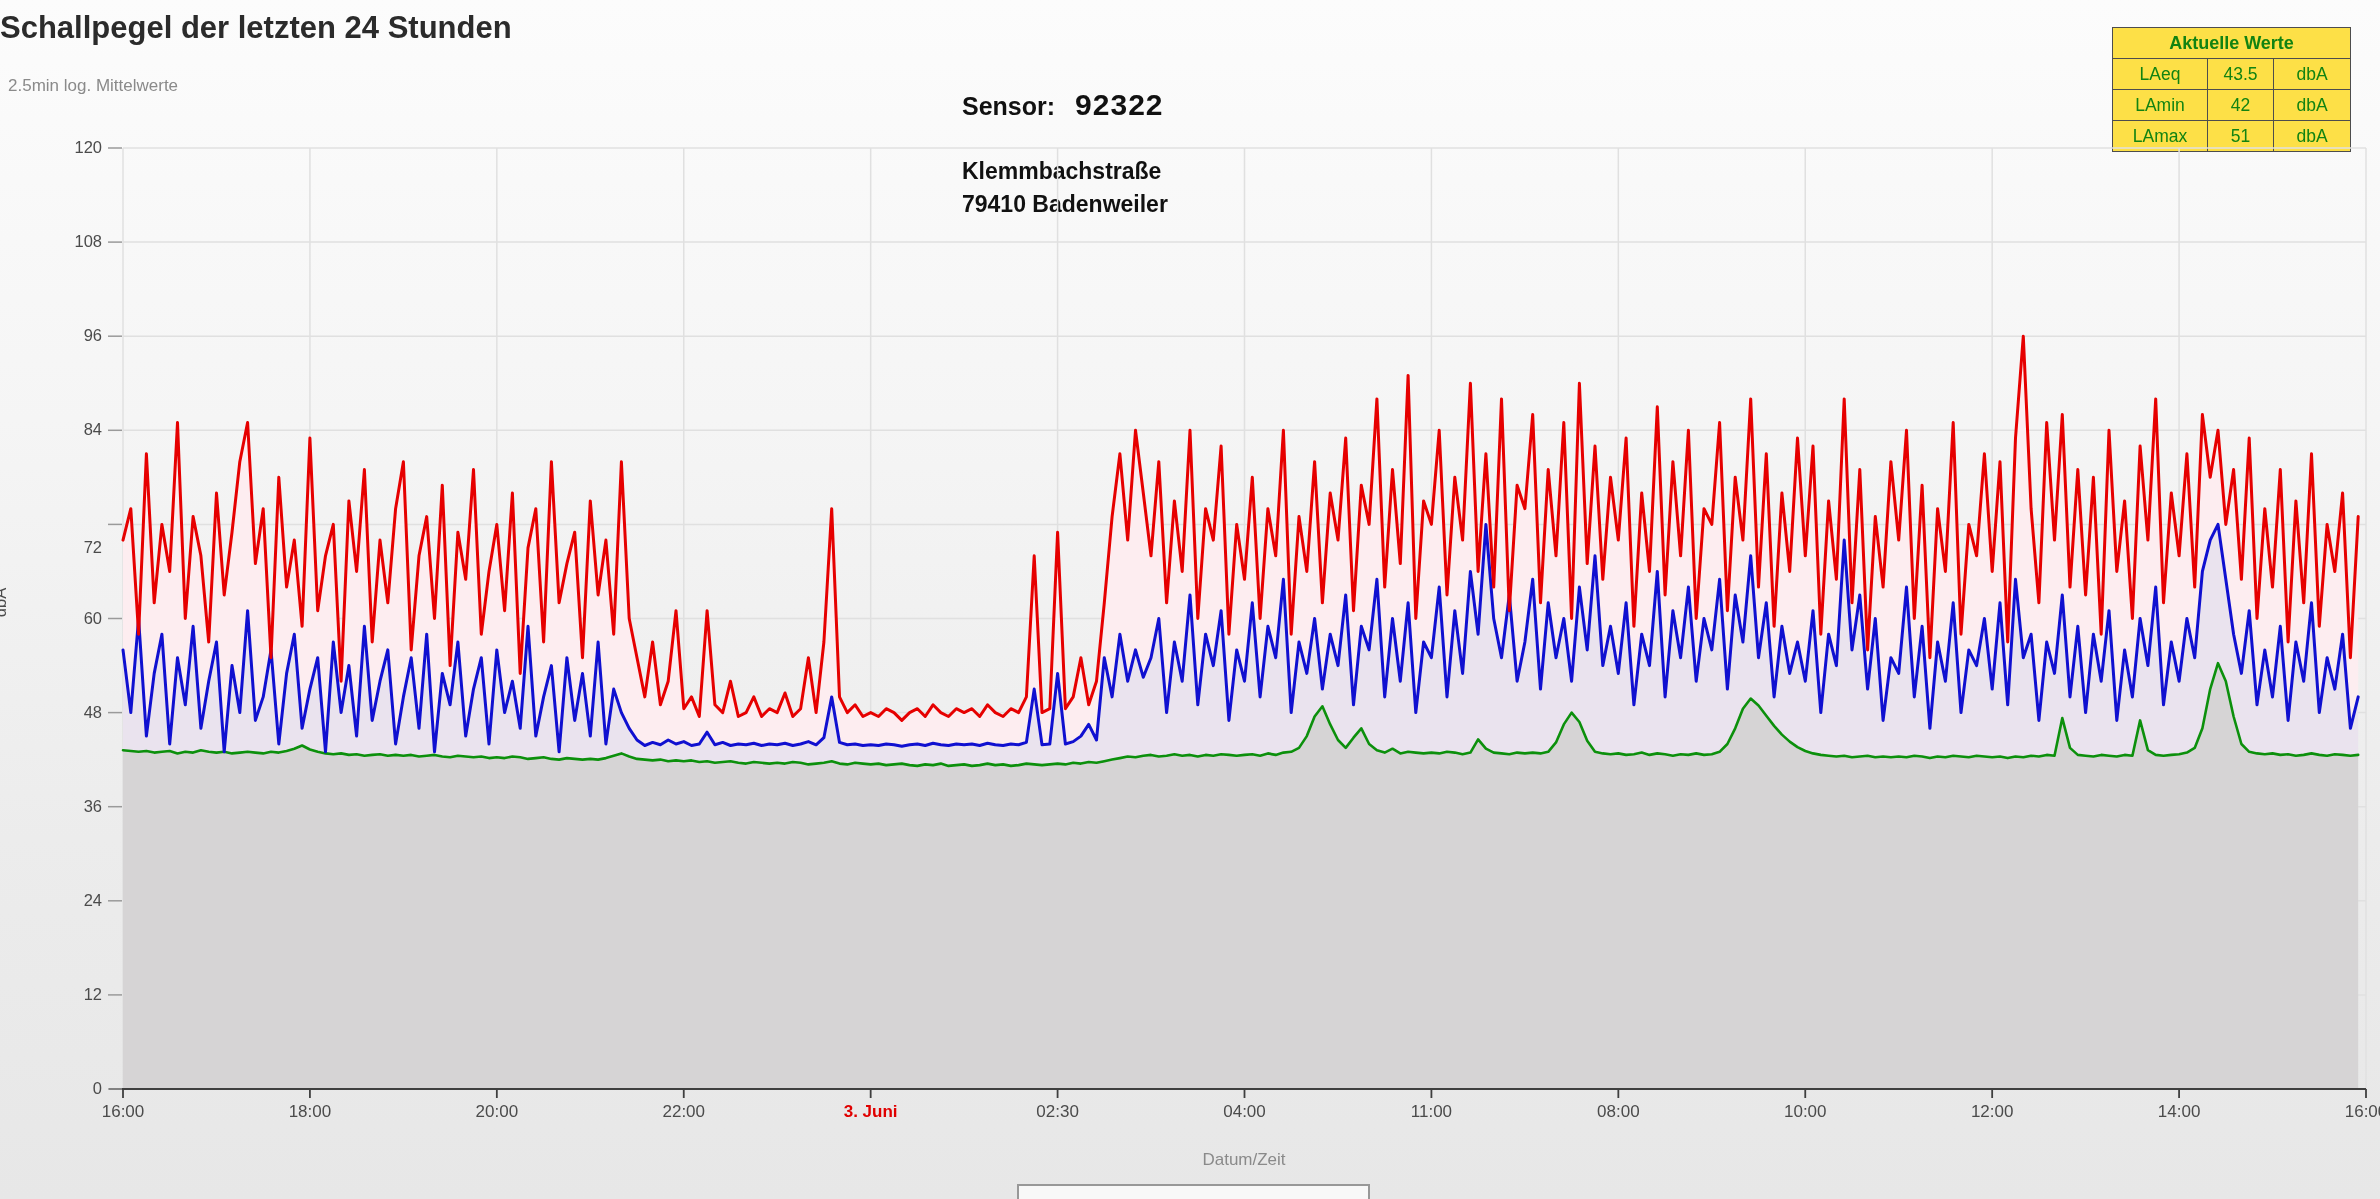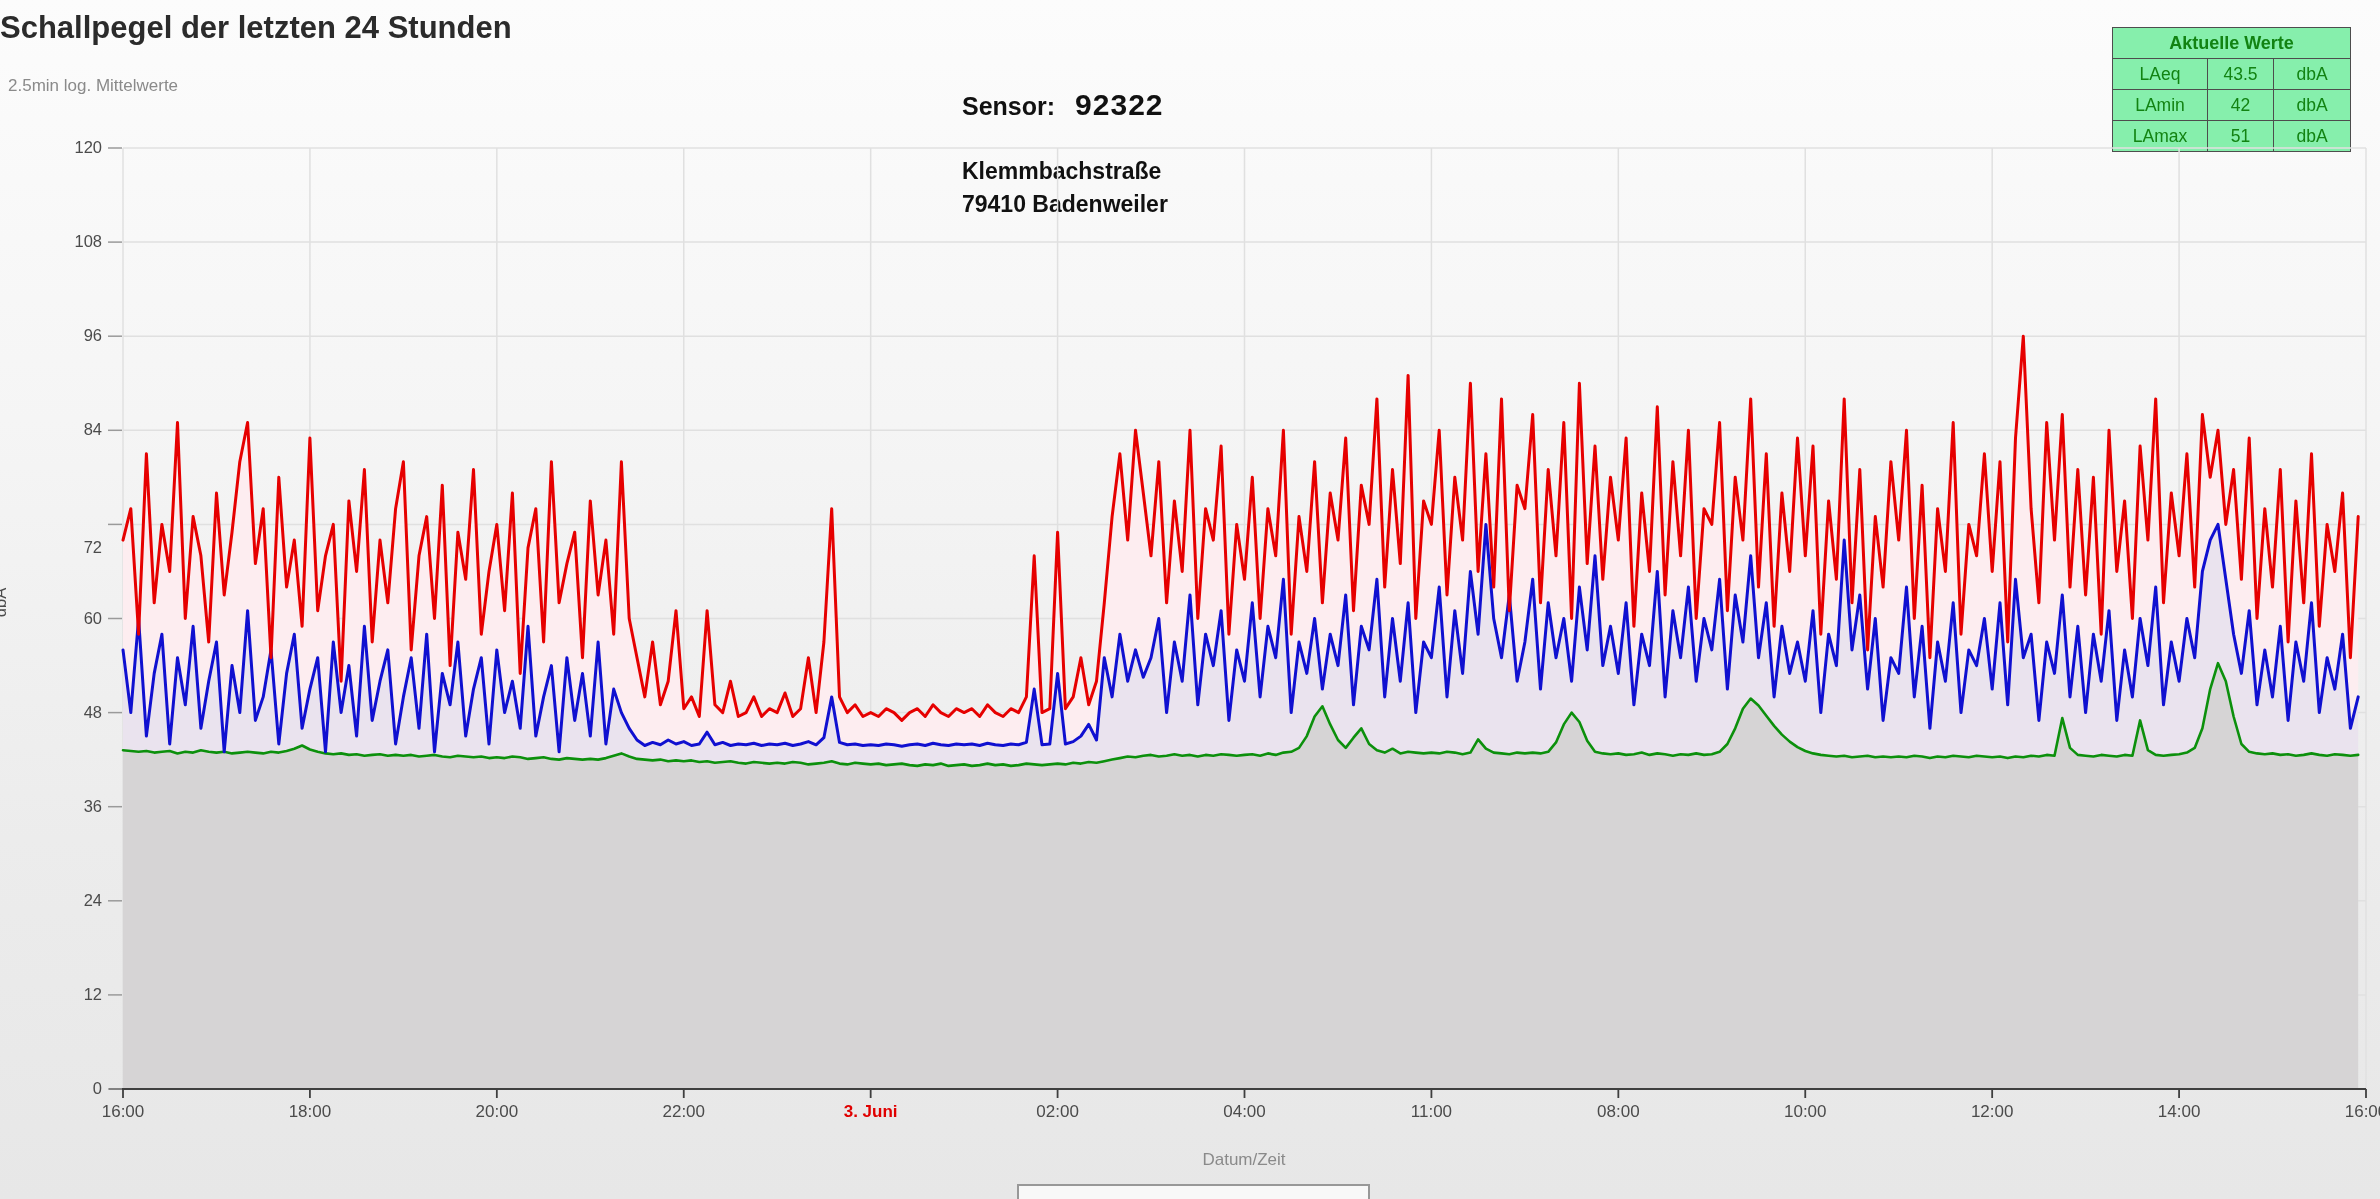--- a/index.html
+++ b/index.html
@@ -8,21 +8,21 @@
     background:linear-gradient(180deg,#fcfcfc 0%,#f5f5f5 35%,#ececec 70%,#e7e7e7 100%);
     font-family:"Liberation Sans",sans-serif;
   }
   .abs{position:absolute;}
   #page-title{left:0;top:10px;font-size:31px;font-weight:bold;color:#2b2b2b;}
   #page-subtitle{left:8px;top:76px;font-size:17px;color:#8a8a8a;}
   #sensor-row{left:962px;top:88px;display:flex;align-items:baseline;gap:20px;color:#111;}
   #sensor-label{font-size:25px;font-weight:bold;}
   #sensor-id{font-size:30px;font-weight:bold;letter-spacing:1px;}
   #sensor-address{left:962px;top:155px;font-size:23px;font-weight:bold;color:#111;line-height:33px;}
-  #values-table{left:2112px;top:27px;border-collapse:collapse;background:#86efac;}
+  #values-table{left:2112px;top:27px;border-collapse:collapse;background:#fde047;}
   #values-table td,#values-table th{
     border:1px solid #4d4d4d;color:#128312;font-size:17.5px;
     text-align:center;padding:0;height:30px;
   }
   #values-table th{font-weight:bold;font-size:18px;}
   #values-table td.c-name{width:94px;}
   #values-table td.c-val{width:65px;}
   #values-table td.c-unit{width:76px;}
   #plot-svg{left:0;top:0;}
   .ylab{position:absolute;width:72px;text-align:right;font-size:16.5px;color:#4b4b4b;}
@@ -141,20 +141,20 @@
 <div class="ylab" style="left: 30px; top: 514.4px; margin-top: 24px;">72</div>
 <div class="ylab" style="left: 30px; top: 420.3px;">84</div>
 <div class="ylab" style="left: 30px; top: 326.2px;">96</div>
 <div class="ylab" style="left: 30px; top: 232.1px;">108</div>
 <div class="ylab" style="left: 30px; top: 138px;">120</div>
 <div class="xlab" style="left: 68px; top: 1102px;">16:00</div>
 <div class="xlab" style="left: 254.917px; top: 1102px;">18:00</div>
 <div class="xlab" style="left: 441.833px; top: 1102px;">20:00</div>
 <div class="xlab" style="left: 628.75px; top: 1102px;">22:00</div>
 <div class="xlab hl" style="left: 815.667px; top: 1102px;">3. Juni</div>
-<div class="xlab" style="left: 1002.58px; top: 1102px;">02:00</div>
+<div class="xlab" style="left: 1002.58px; top: 1102px;">02:30</div>
 <div class="xlab" style="left: 1189.5px; top: 1102px;">04:00</div>
 <div class="xlab" style="left: 1376.42px; top: 1102px;">11:00</div>
 <div class="xlab" style="left: 1563.33px; top: 1102px;">08:00</div>
 <div class="xlab" style="left: 1750.25px; top: 1102px;">10:00</div>
 <div class="xlab" style="left: 1937.17px; top: 1102px;">12:00</div>
 <div class="xlab" style="left: 2124.08px; top: 1102px;">14:00</div>
 <div class="xlab" style="left: 2311px; top: 1102px;">16:00</div>
 
 </body></html>

